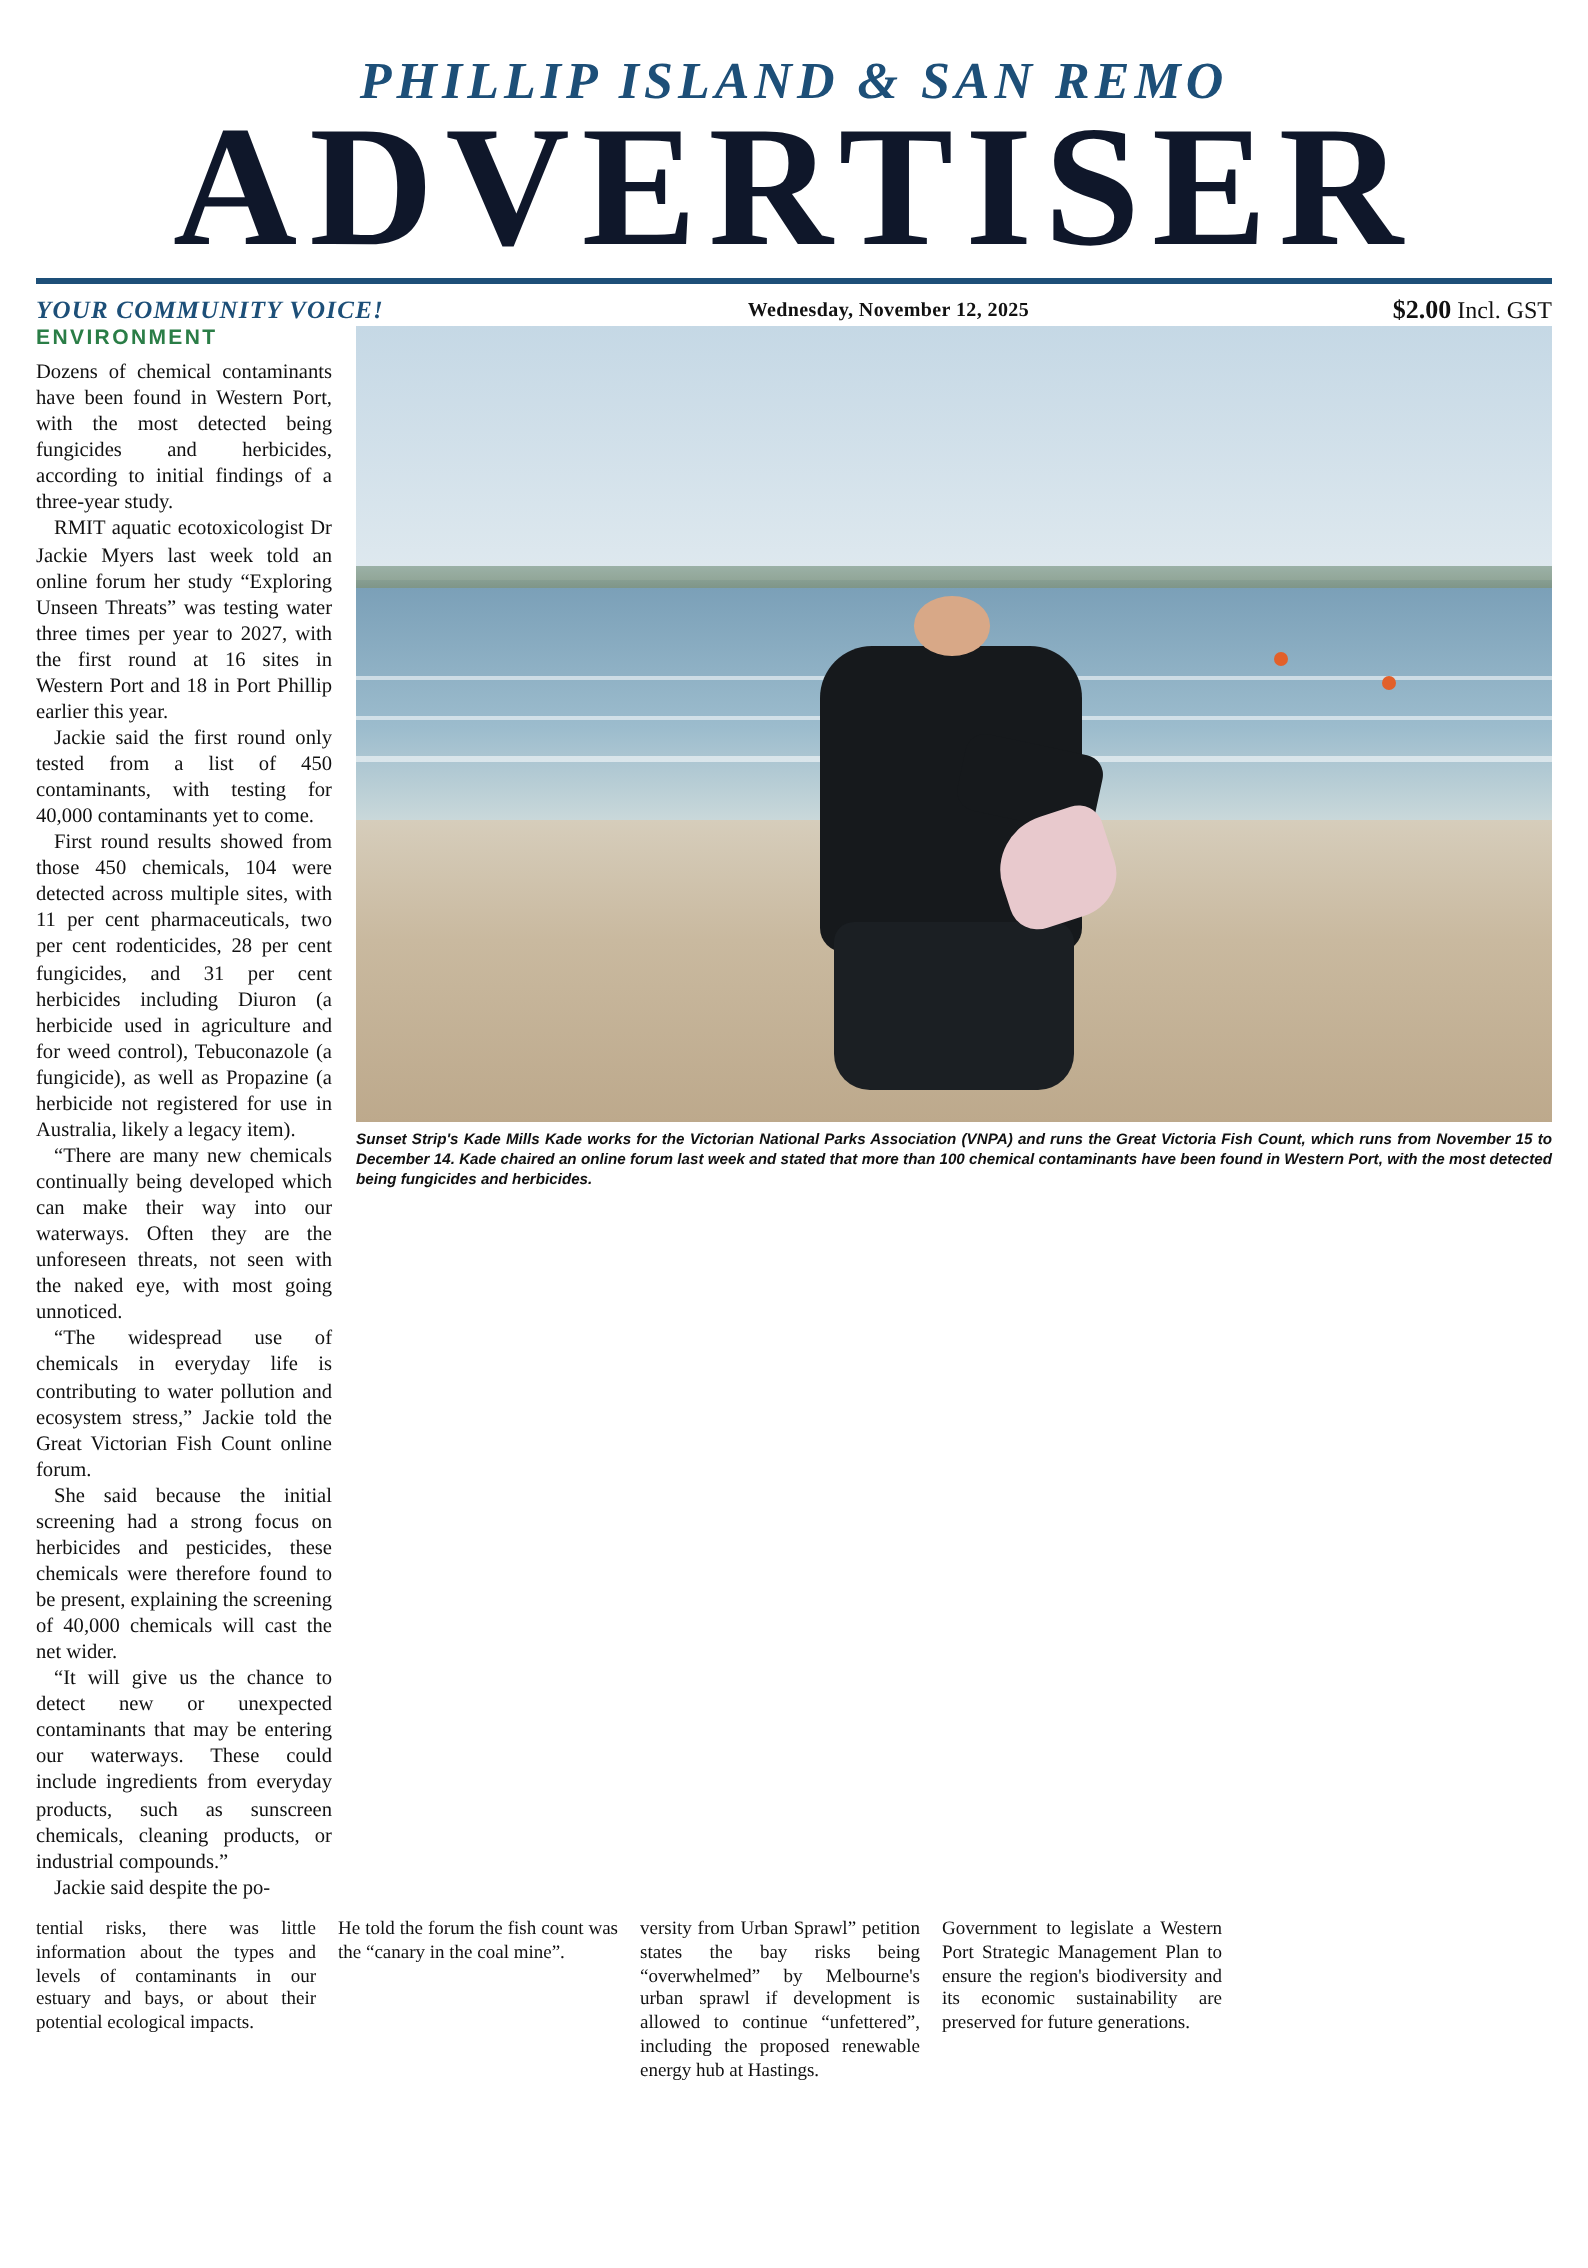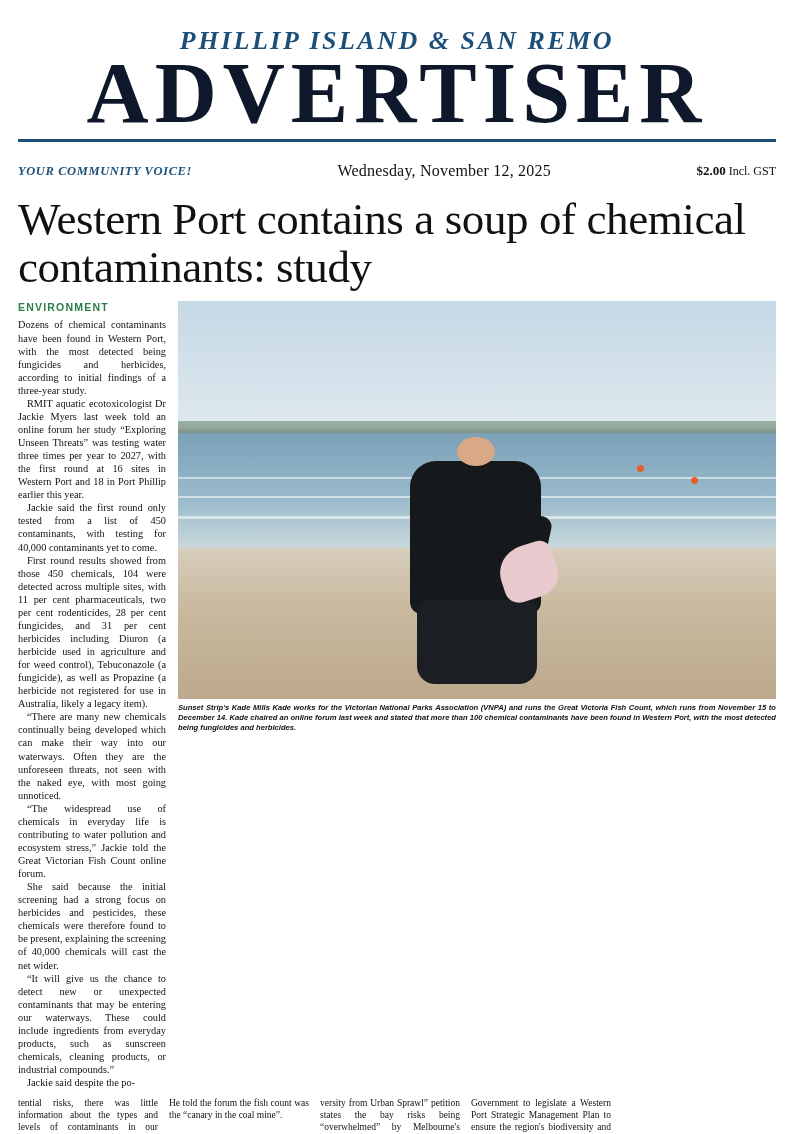--- a/index.html
+++ b/index.html
@@ -21,24 +21,24 @@
   }
   .mast-main{
     font-family:"Liberation Serif", serif;
     font-weight:bold;
     font-size:86px;line-height:0.92;letter-spacing:6px;color:#0f172a;
     margin-top:-2px;
   }
   .mast-rule{height:3px;background:#1d4f78;margin:6px 0 0 0;}
   .mast-bottom{
     display:flex;align-items:center;justify-content:space-between;
-    padding-top:5px;font-size:12px;margin-top:15px;
+    padding-top:5px;font-size:12px;
   }
   .slogan{font-style:italic;font-weight:bold;color:#1d4f78;letter-spacing:.6px;font-size:12.5px;}
-  .issue-date{font-weight:normal;font-size:16px;letter-spacing:.2px;}
+  .issue-date{font-weight:bold;font-size:10px;letter-spacing:.2px;}
   .price{font-size:12px;text-align:center;}
   .price b{font-size:13px;}
 
   
   .headline{
     font-family:"Liberation Serif", serif;
     font-size:45px;line-height:1.06;font-weight:normal;
     margin:16px 0 10px 0;letter-spacing:-0.4px;
   }
 
@@ -99,21 +99,20 @@
     <div class="mast-bottom">
       <div class="slogan">YOUR COMMUNITY VOICE!</div>
       <div class="issue-date">Wednesday, November 12, 2025</div>
       <div class="price">
         <b>$2.00</b>
         <span>Incl. GST</span>
       </div>
     </div>
   </div>
 
-  <h1 class="headline">Western Port contains a soup of chemical contaminants: study</h1>
 
   <div class="story-top">
 
     <div class="col-lead">
       <div class="kicker">ENVIRONMENT</div>
       <div class="body-col">
         <p class="first">Dozens of chemical contaminants have been found in Western Port, with the most detected being fungicides and herbicides, according to initial findings of a three-year study.</p>
         <p>RMIT aquatic ecotoxicologist Dr Jackie Myers last week told an online forum her study “Exploring Unseen Threats” was testing water three times per year to 2027, with the first round at 16 sites in Western Port and 18 in Port Phillip earlier this year.</p>
         <p>Jackie said the first round only tested from a list of 450 contaminants, with testing for 40,000 contaminants yet to come.</p>
         <p>First round results showed from those 450 chemicals, 104 were detected across multiple sites, with 11 per cent pharmaceuticals, two per cent rodenticides, 28 per cent fungicides, and 31 per cent herbicides including Diuron (a herbicide used in agriculture and for weed control), Tebuconazole (a fungicide), as well as Propazine (a herbicide not registered for use in Australia, likely a legacy item).</p>

